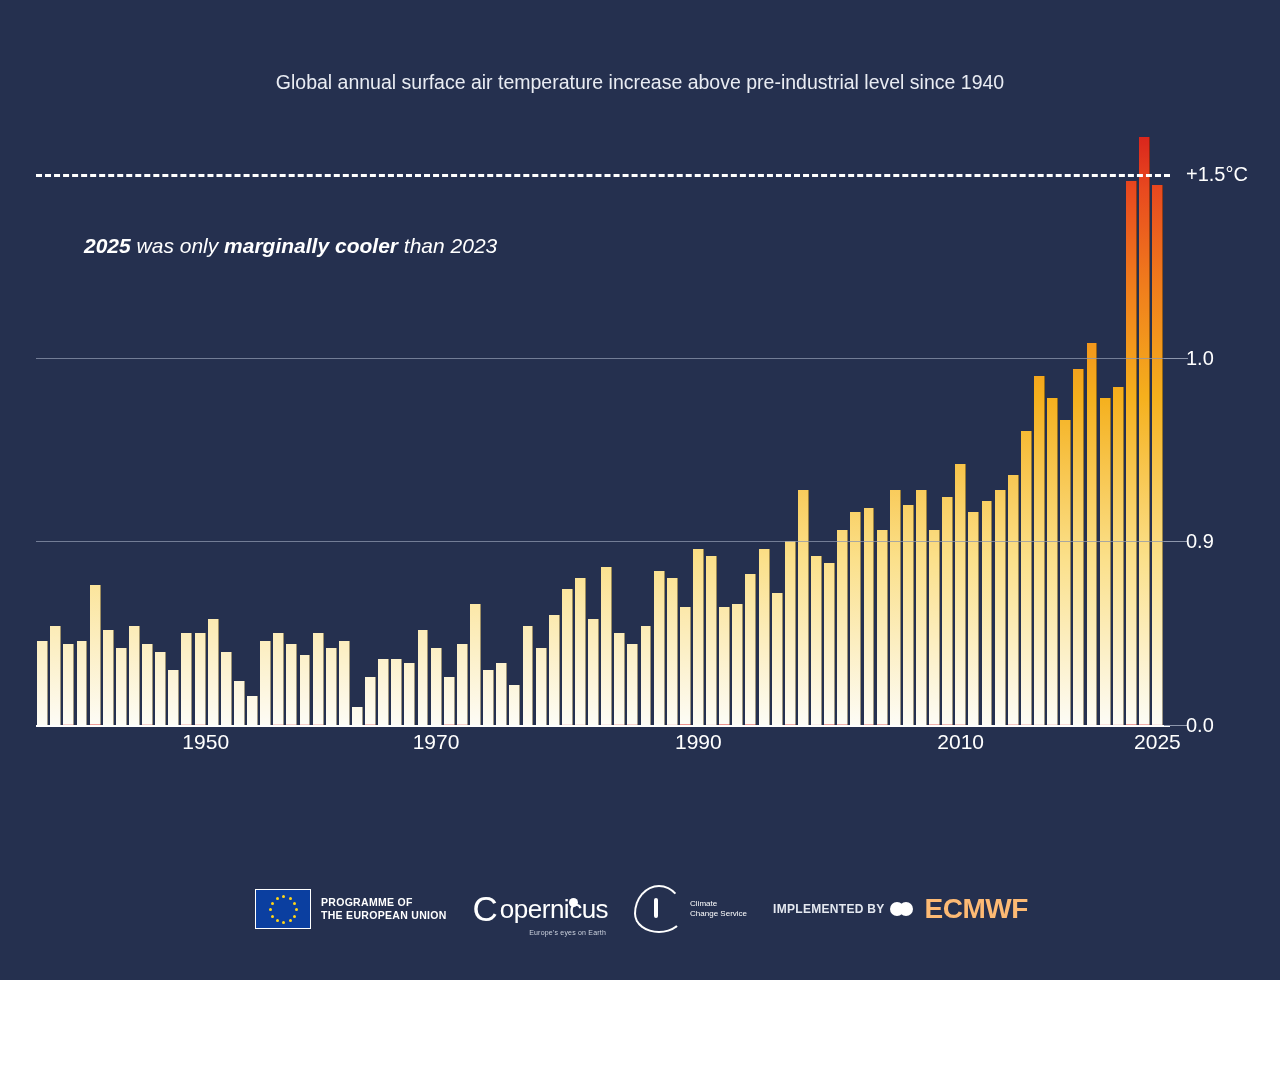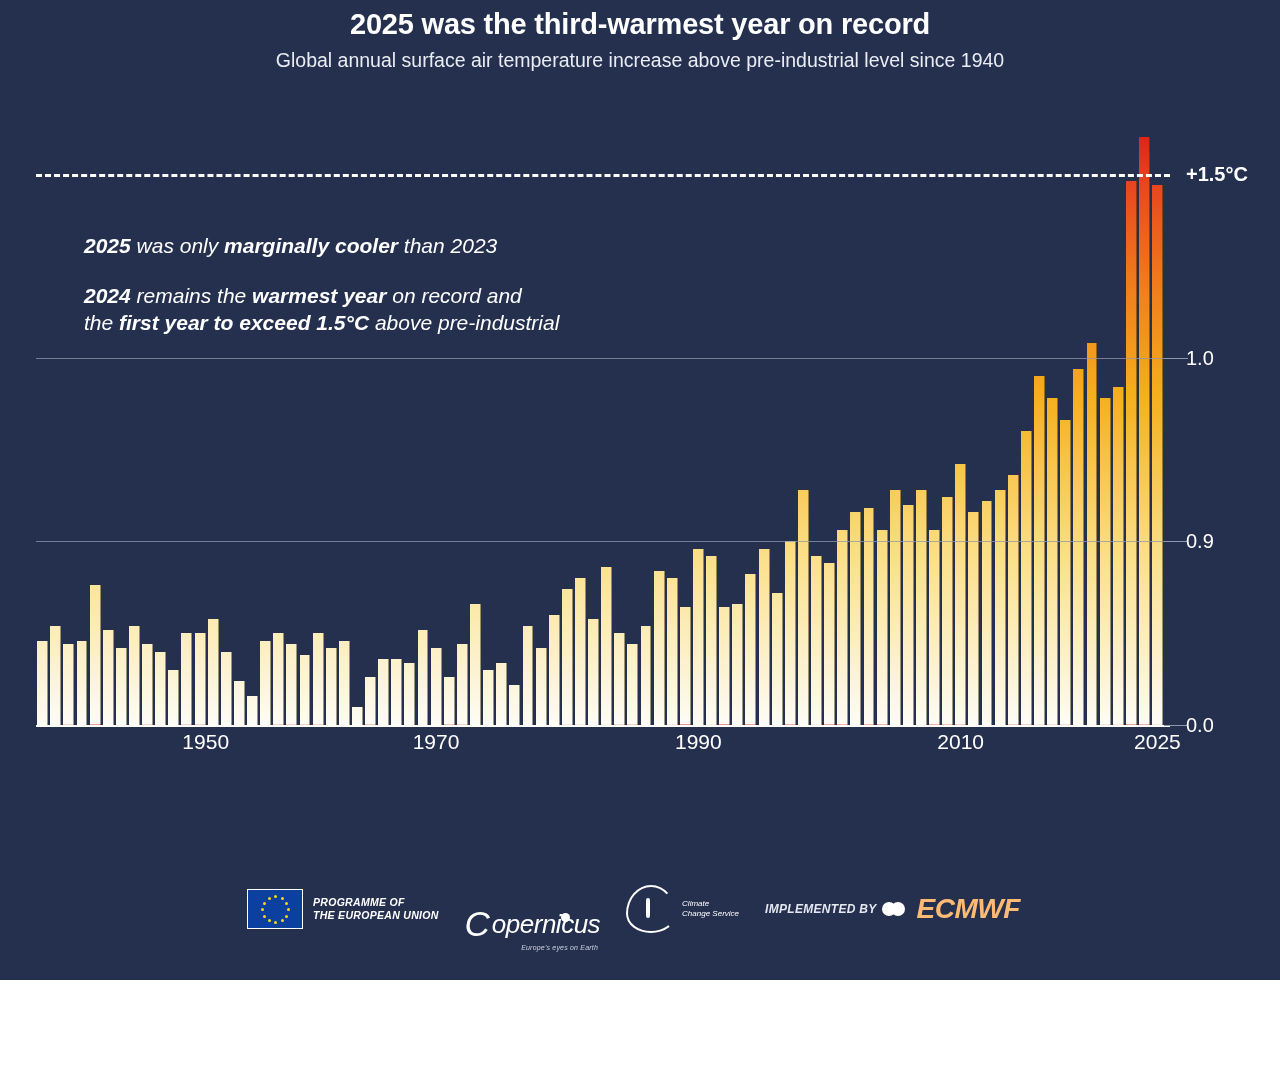--- a/index.html
+++ b/index.html
@@ -19,21 +19,21 @@
   }
 
   
   .title{
     position:absolute;left:0;top:8px;width:1280px;
     text-align:center;
     font-size:29px;font-weight:bold;color:#ffffff;
     letter-spacing:-0.2px;
   }
   .subtitle{
-    position:absolute;left:0;top:49px;width:1280px;
+    position:absolute;left:0;top:71px;width:1280px;
     text-align:center;
     font-size:19.5px;font-weight:normal;color:#e9ecf3;
   }
 
   
   #annotations{
     position:absolute;left:84px;top:232px;width:660px;
     font-style:italic;color:#ffffff;
     font-size:21px;line-height:27px;
   }
@@ -79,22 +79,22 @@
   }
 
   
   .sourceline{
     position:absolute;left:72px;top:800px;
     font-size:18px;color:#d6dae4;
   }
 
   
   #logos{
-    position:absolute;left:247px;top:878px;width:790px;height:62px;
-    display:flex;gap:26px;font-style:italic;
+    position:absolute;left:255px;top:878px;width:790px;height:62px;
+    display:flex;align-items:center;gap:26px;
   }
   .eu-flag{
     width:54px;height:38px;background:#0b3fa0;border:1px solid #ffffff;
     position:relative;flex:0 0 auto;
   }
   .eu-flag i{
     position:absolute;width:3px;height:3px;background:#ffd617;
     border-radius:50%;
   }
   .eu-text{
@@ -137,26 +137,24 @@
   }
   .ecmwf-mark span.a{left:0;}
   .ecmwf-mark span.b{left:9px;}
   .ecmwf-word{font-size:28px;font-weight:bold;color:#fdba74;letter-spacing:-.5px;}
 </style>
 </head>
 <body>
 
 <div id="infographic">
 
-  <div class="title">2025 was the third-warmest year on record</div>
   <div class="subtitle">Global annual surface air temperature increase above pre-industrial level since 1940</div>
 
   <div id="annotations">
       <div class="para"><b>2025</b> was only <b>marginally cooler</b> than 2023</div>
-      <div class="para"><b>2024</b> remains the <b>warmest year</b> on record and<br>the <b>first year to exceed 1.5°C</b> above pre-industrial</div>
     </div>
 
   <div id="plot">
     <div class="bars" id="bars">
         <div class="bar" title="1940: 0.23 °C" style="left: 1.2px; width: 10.9163px; height: 84.4753px; background: linear-gradient(to top, rgb(253, 252, 246) 0%, rgb(251, 224, 138) 28%, rgb(245, 176, 29) 55%, rgb(240, 124, 28) 74%, rgb(232, 73, 31) 90%, rgb(216, 33, 28) 100%) center bottom / 100% 704.348%;"></div>
         <div class="bar" title="1941: 0.27 °C" style="left: 14.3163px; width: 10.9163px; height: 99.1667px; background: linear-gradient(to top, rgb(253, 252, 246) 0%, rgb(251, 224, 138) 28%, rgb(245, 176, 29) 55%, rgb(240, 124, 28) 74%, rgb(232, 73, 31) 90%, rgb(216, 33, 28) 100%) center bottom / 100% 600%;"></div>
         <div class="bar" title="1942: 0.22 °C" style="left: 27.4326px; width: 10.9163px; height: 80.8025px; background: linear-gradient(to top, rgb(253, 252, 246) 0%, rgb(251, 224, 138) 28%, rgb(245, 176, 29) 55%, rgb(240, 124, 28) 74%, rgb(232, 73, 31) 90%, rgb(216, 33, 28) 100%) center bottom / 100% 736.364%;"></div>
         <div class="bar" title="1943: 0.23 °C" style="left: 40.5488px; width: 10.9163px; height: 84.4753px; background: linear-gradient(to top, rgb(253, 252, 246) 0%, rgb(251, 224, 138) 28%, rgb(245, 176, 29) 55%, rgb(240, 124, 28) 74%, rgb(232, 73, 31) 90%, rgb(216, 33, 28) 100%) center bottom / 100% 704.348%;"></div>
         <div class="bar" title="1944: 0.38 °C" style="left: 53.6651px; width: 10.9163px; height: 139.568px; background: linear-gradient(to top, rgb(253, 252, 246) 0%, rgb(251, 224, 138) 28%, rgb(245, 176, 29) 55%, rgb(240, 124, 28) 74%, rgb(232, 73, 31) 90%, rgb(216, 33, 28) 100%) center bottom / 100% 426.316%;"></div>
         <div class="bar" title="1945: 0.26 °C" style="left: 66.7814px; width: 10.9163px; height: 95.4938px; background: linear-gradient(to top, rgb(253, 252, 246) 0%, rgb(251, 224, 138) 28%, rgb(245, 176, 29) 55%, rgb(240, 124, 28) 74%, rgb(232, 73, 31) 90%, rgb(216, 33, 28) 100%) center bottom / 100% 623.077%;"></div>
@@ -245,21 +243,21 @@
         <div class="gridline axis" style="top: 595px;"></div>
         <div class="tick-stub" style="top: 595px;"></div>
         <div class="ytick" style="top: 595px;">0.0</div>
         <div class="gridline" style="top: 411.358px;"></div>
         <div class="tick-stub" style="top: 411.358px;"></div>
         <div class="ytick" style="top: 411.358px;">0.9</div>
         <div class="gridline" style="top: 227.716px;"></div>
         <div class="tick-stub" style="top: 227.716px;"></div>
         <div class="ytick" style="top: 227.716px;">1.0</div>
         <div class="dashline" style="top: 44.0741px;"></div>
-        <div class="ytick" style="top: 44.0741px; font-weight: bold;">+1.5°C</div>
+        <div class="ytick" style="top: 44.0741px;">+1.5°C</div>
       </div>
     <div id="xticks">
         <div class="xtick" style="left: 137.721px; margin-left: 32px;">1950</div>
         <div class="xtick" style="left: 400.047px;">1970</div>
         <div class="xtick" style="left: 662.372px;">1990</div>
         <div class="xtick" style="left: 924.698px;">2010</div>
         <div class="xtick" style="left: 1121.44px;">2025</div>
       </div>
   </div>
 

